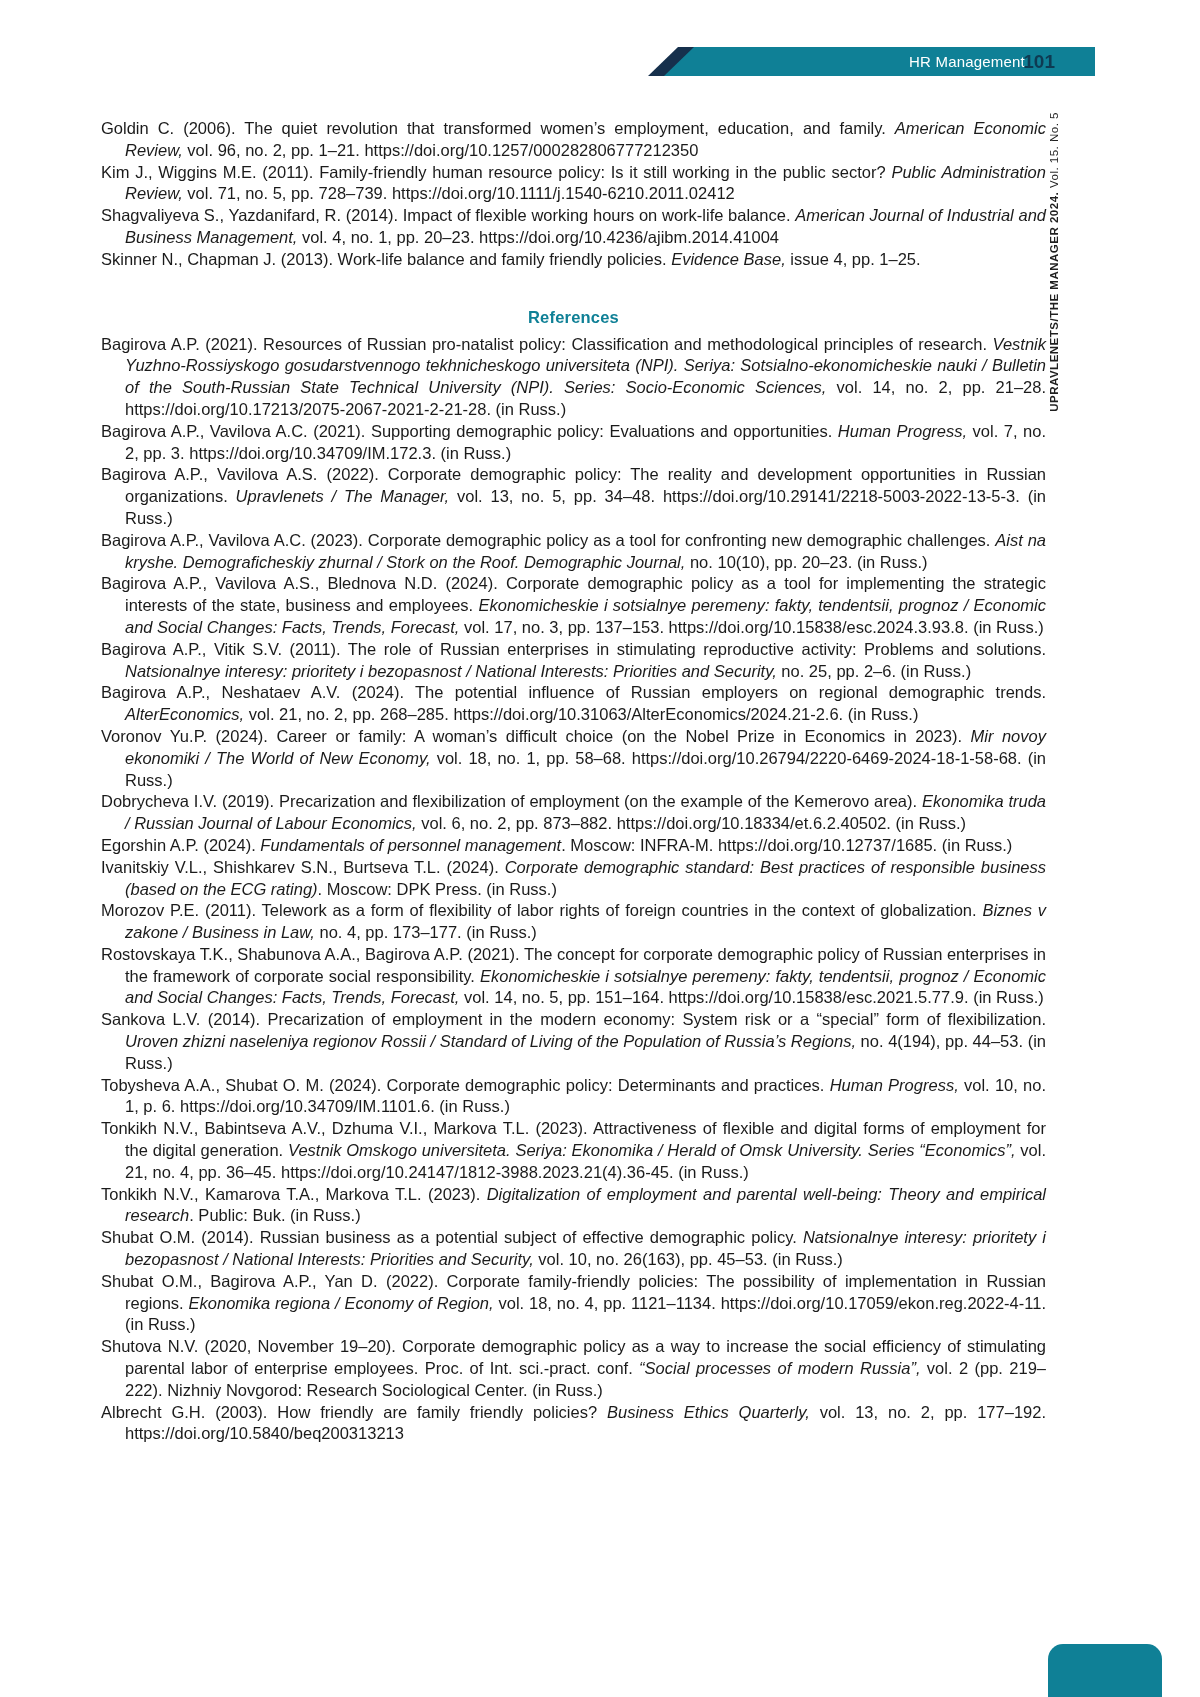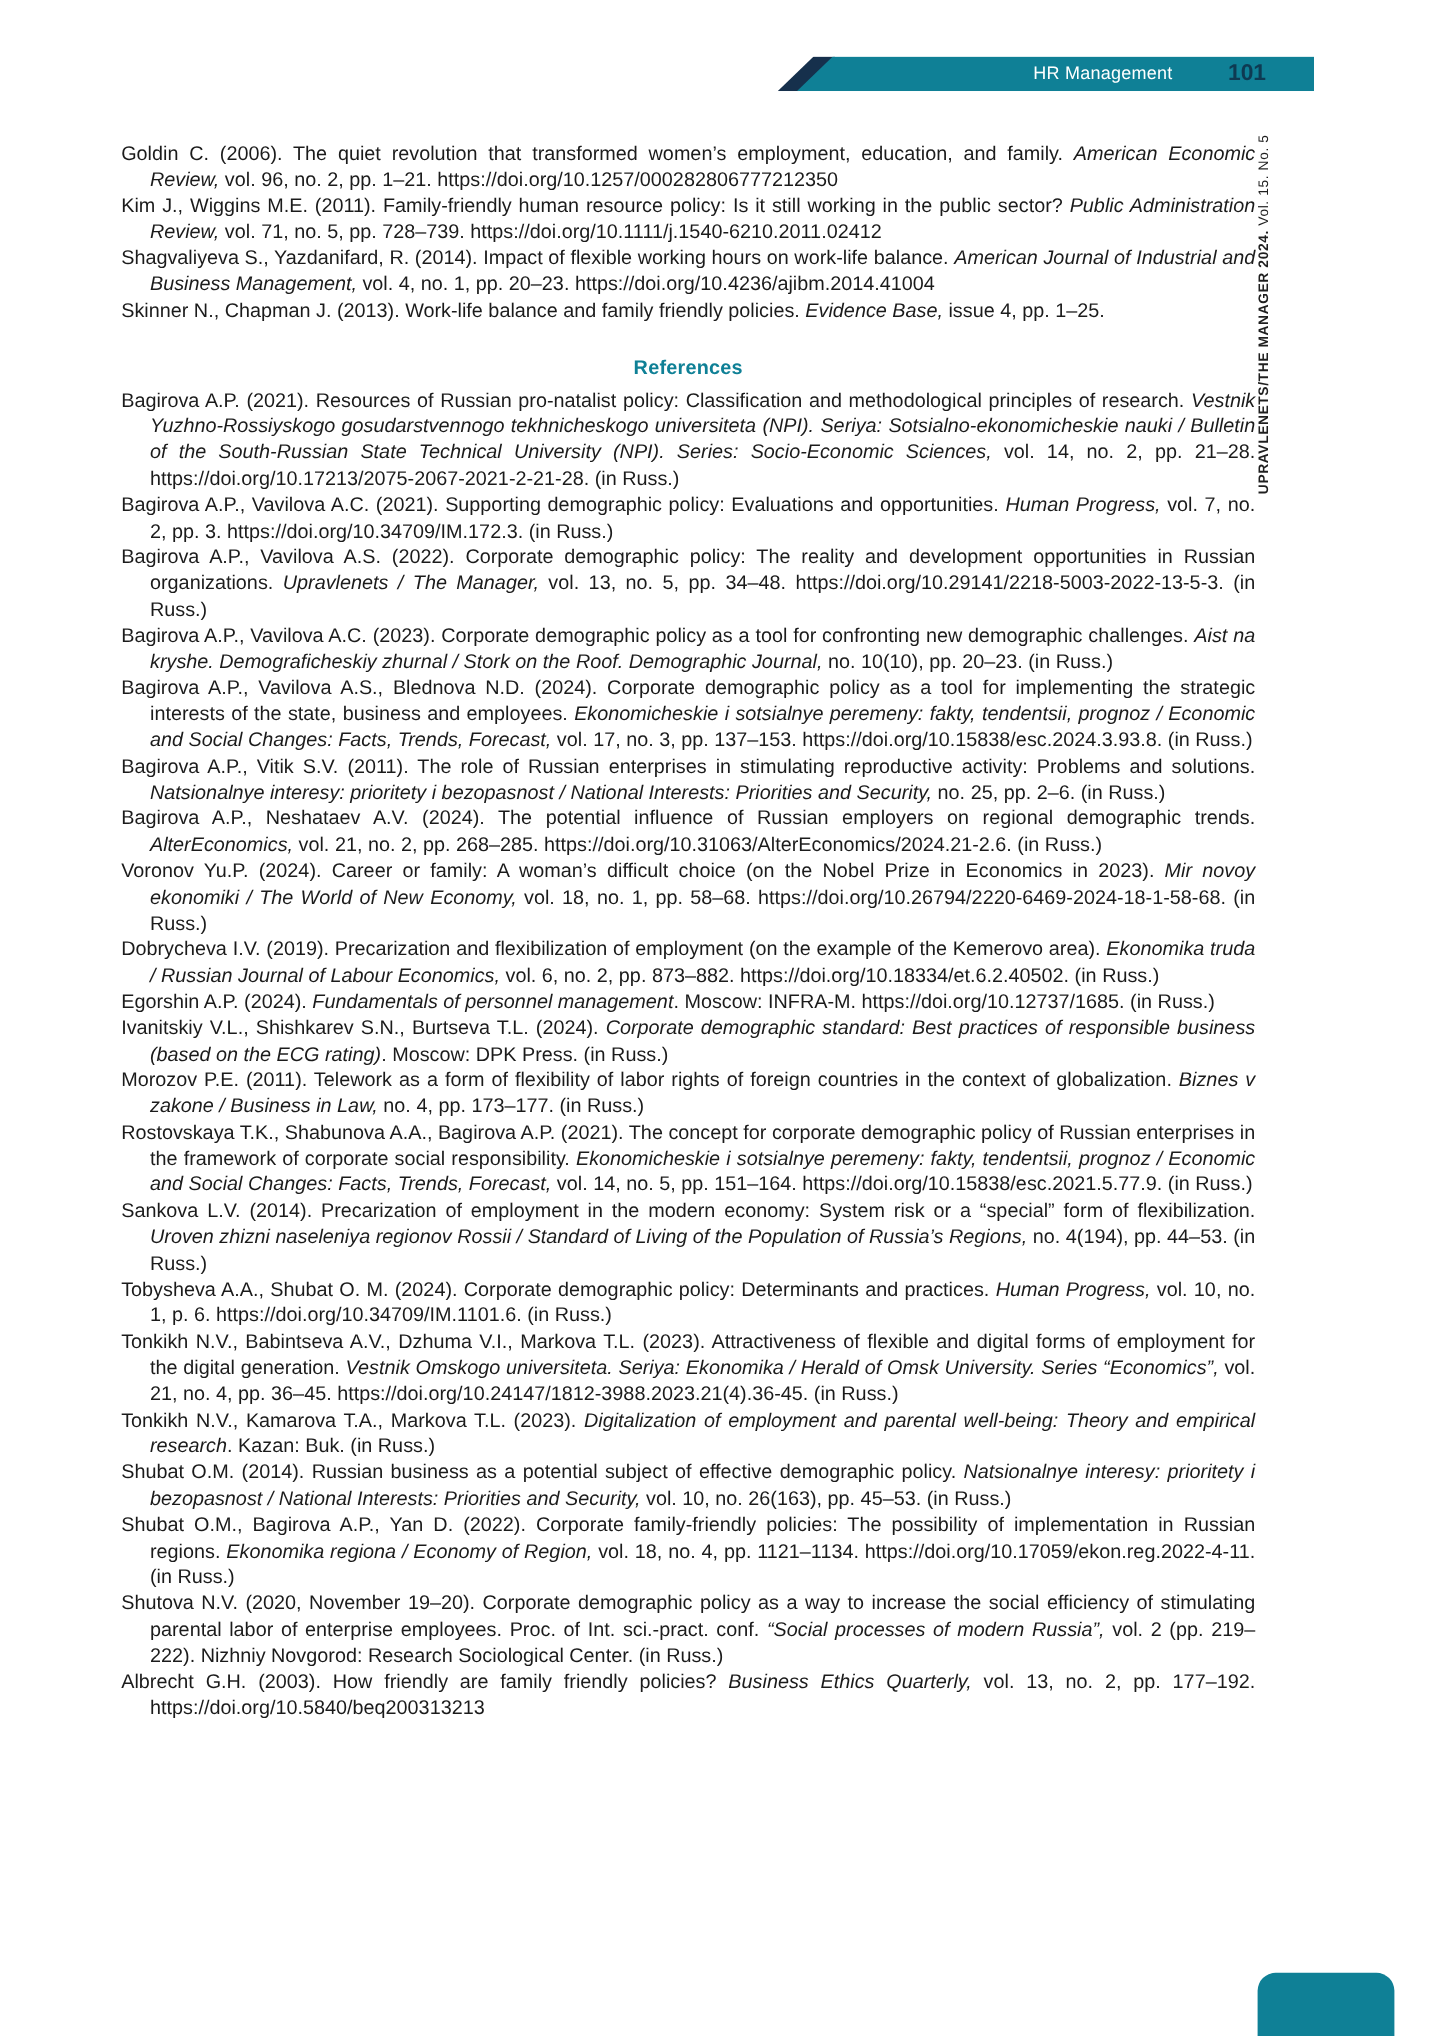--- a/index.html
+++ b/index.html
@@ -34,21 +34,21 @@
     position: absolute;
     top: 0; left: 0;
     width: 48px; height: 100%;
     background: #16304C;
     clip-path: polygon(30px 0, 48px 0, 18px 100%, 0 100%);
   }
   .band-label {
     color: #ffffff;
     font-size: 15px;
     letter-spacing: 0.2px;
-    padding-right: 118px;
+    padding-right: 70px;
   }
   .page-num {
     position: absolute;
     right: 40px;
     top: 50%;
     transform: translateY(-52%);
     font-size: 19px;
     font-weight: 700;
     color: #0E3A52;
   }
@@ -78,21 +78,21 @@
   .ref {
     margin: 0;
     font-size: 16.5px;
     line-height: 21.8px;
     text-align: justify;
     padding-left: 24px;
     text-indent: -24px;
   }
   .it { font-style: italic; }
   .refs-heading {
-    margin: 27px 0 7px 0;
+    margin: 37px 0 7px 0;
     text-align: center;
     color: #0F8096;
     font-size: 16.5px;
     font-weight: 700;
     letter-spacing: 0.2px;
   }
 
   
   .footer-tab {
     position: absolute;
@@ -140,21 +140,21 @@
         <p class="ref"><span>Bagirova A.P., Neshataev A.V. (2024). The potential influence of Russian employers on regional demographic trends. </span><span class="it">AlterEconomics,</span><span> vol. 21, no. 2, pp. 268–285. https://doi.org/10.31063/AlterEconomics/2024.21-2.6. (in Russ.)</span></p>
         <p class="ref"><span>Voronov Yu.P. (2024). Career or family: A woman’s difficult choice (on the Nobel Prize in Economics in 2023). </span><span class="it">Mir novoy ekonomiki / The World of New Economy,</span><span> vol. 18, no. 1, pp. 58–68. https://doi.org/10.26794/2220-6469-2024-18-1-58-68. (in Russ.)</span></p>
         <p class="ref"><span>Dobrycheva I.V. (2019). Precarization and flexibilization of employment (on the example of the Kemerovo area). </span><span class="it">Ekonomika truda / Russian Journal of Labour Economics,</span><span> vol. 6, no. 2, pp. 873–882. https://doi.org/10.18334/et.6.2.40502. (in Russ.)</span></p>
         <p class="ref"><span>Egorshin A.P. (2024). </span><span class="it">Fundamentals of personnel management</span><span>. Moscow: INFRA-M. https://doi.org/10.12737/1685. (in Russ.)</span></p>
         <p class="ref"><span>Ivanitskiy V.L., Shishkarev S.N., Burtseva T.L. (2024). </span><span class="it">Corporate demographic standard: Best practices of responsible business (based on the ECG rating)</span><span>. Moscow: DPK Press. (in Russ.)</span></p>
         <p class="ref"><span>Morozov P.E. (2011). Telework as a form of flexibility of labor rights of foreign countries in the context of globalization. </span><span class="it">Biznes v zakone / Business in Law,</span><span> no. 4, pp. 173–177. (in Russ.)</span></p>
         <p class="ref"><span>Rostovskaya T.K., Shabunova A.A., Bagirova A.P. (2021). The concept for corporate demographic policy of Russian enterprises in the framework of corporate social responsibility. </span><span class="it">Ekonomicheskie i sotsialnye peremeny: fakty, tendentsii, prognoz / Economic and Social Changes: Facts, Trends, Forecast,</span><span> vol. 14, no. 5, pp. 151–164. https://doi.org/10.15838/esc.2021.5.77.9. (in Russ.)</span></p>
         <p class="ref"><span>Sankova L.V. (2014). Precarization of employment in the modern economy: System risk or a “special” form of flexibilization. </span><span class="it">Uroven zhizni naseleniya regionov Rossii / Standard of Living of the Population of Russia’s Regions,</span><span> no. 4(194), pp. 44–53. (in Russ.)</span></p>
         <p class="ref"><span>Tobysheva A.A., Shubat O. M. (2024). Corporate demographic policy: Determinants and practices. </span><span class="it">Human Progress,</span><span> vol. 10, no. 1, p. 6. https://doi.org/10.34709/IM.1101.6. (in Russ.)</span></p>
         <p class="ref"><span>Tonkikh N.V., Babintseva A.V., Dzhuma V.I., Markova T.L. (2023). Attractiveness of flexible and digital forms of employment for the digital generation. </span><span class="it">Vestnik Omskogo universiteta. Seriya: Ekonomika / Herald of Omsk University. Series “Economics”,</span><span> vol. 21, no. 4, pp. 36–45. https://doi.org/10.24147/1812-3988.2023.21(4).36-45. (in Russ.)</span></p>
-        <p class="ref"><span>Tonkikh N.V., Kamarova T.A., Markova T.L. (2023). </span><span class="it">Digitalization of employment and parental well-being: Theory and empirical research</span><span>. Kazan: Buk. (in Russ.)</span></p>
+        <p class="ref"><span>Tonkikh N.V., Kamarova T.A., Markova T.L. (2023). </span><span class="it">Digitalization of employment and parental well-being: Theory and empirical research</span><span>. Public: Buk. (in Russ.)</span></p>
         <p class="ref"><span>Shubat O.M. (2014). Russian business as a potential subject of effective demographic policy. </span><span class="it">Natsionalnye interesy: prioritety i bezopasnost / National Interests: Priorities and Security,</span><span> vol. 10, no. 26(163), pp. 45–53. (in Russ.)</span></p>
         <p class="ref"><span>Shubat O.M., Bagirova A.P., Yan D. (2022). Corporate family-friendly policies: The possibility of implementation in Russian regions. </span><span class="it">Ekonomika regiona / Economy of Region,</span><span> vol. 18, no. 4, pp. 1121–1134. https://doi.org/10.17059/ekon.reg.2022-4-11. (in Russ.)</span></p>
         <p class="ref"><span>Shutova N.V. (2020, November 19–20). Corporate demographic policy as a way to increase the social efficiency of stimulating parental labor of enterprise employees. Proc. of Int. sci.-pract. conf. </span><span class="it">“Social processes of modern Russia”,</span><span> vol. 2 (pp. 219–222). Nizhniy Novgorod: Research Sociological Center. (in Russ.)</span></p>
         <p class="ref"><span>Albrecht G.H. (2003). How friendly are family friendly policies? </span><span class="it">Business Ethics Quarterly,</span><span> vol. 13, no. 2, pp. 177–192. https://doi.org/10.5840/beq200313213</span></p>
       </div>
   </div>
 
   <div class="footer-tab"></div>
 
 </div>

